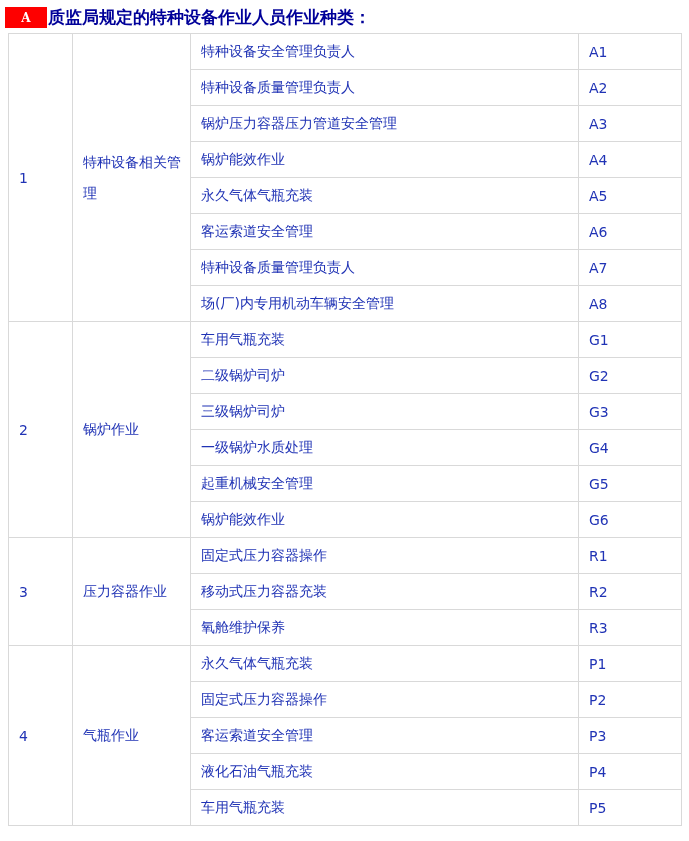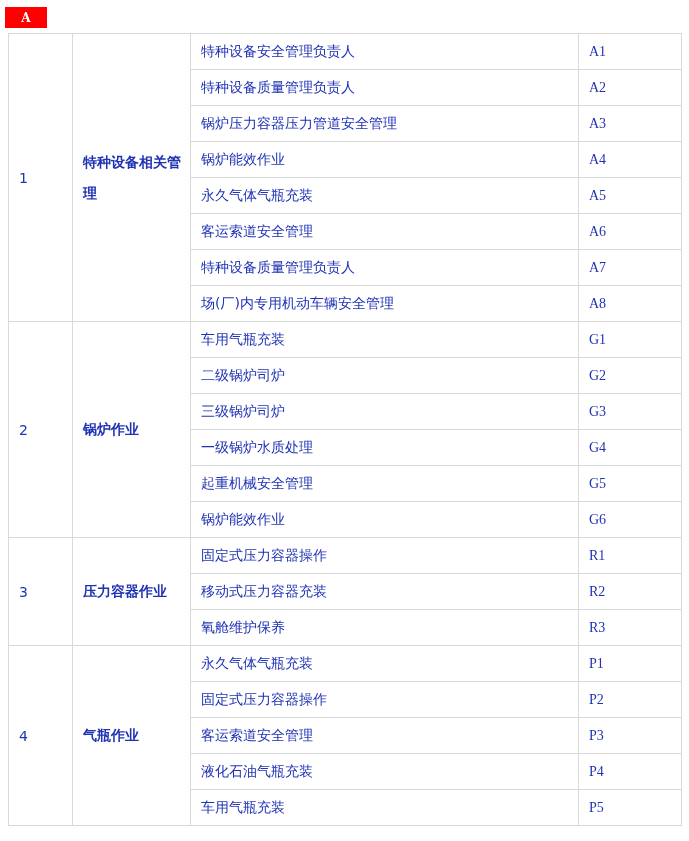--- a/index.html
+++ b/index.html
@@ -55,30 +55,31 @@
     border: 1px solid #d9d9d9;
     height: 36px;
     color: #2033b5;
     font-size: 14px;
     vertical-align: middle;
     padding: 0 0 0 10px;
     box-sizing: border-box;
     overflow: hidden;
   }
   td.no-cell   { padding-left: 12px; }
-  td.cat-cell  { padding-left: 10px; padding-right: 18px; line-height: 2.2; word-break: break-all; font-weight: bold; }
+  td.cat-cell  { padding-left: 10px; padding-right: 18px; line-height: 2.2; word-break: break-all; }
   td.job-cell  { padding-left: 12px; }
-  td.code-cell { padding-left: 9px; font-family: Liberation Serif, serif; }
+  td.code-cell { padding-left: 9px; }
 </style>
 </head>
 <body>
 
 <div class="page">
   <div class="header">
     <span class="badge">A</span>
+    <span class="title">质监局规定的特种设备作业人员作业种类：</span>
   </div>
 
   <table class="jobs">
     <colgroup>
       <col class="c-no">
         <col class="c-cat">
         <col class="c-job">
         <col class="c-code">
     </colgroup>
     <tbody id="jobs-body">

